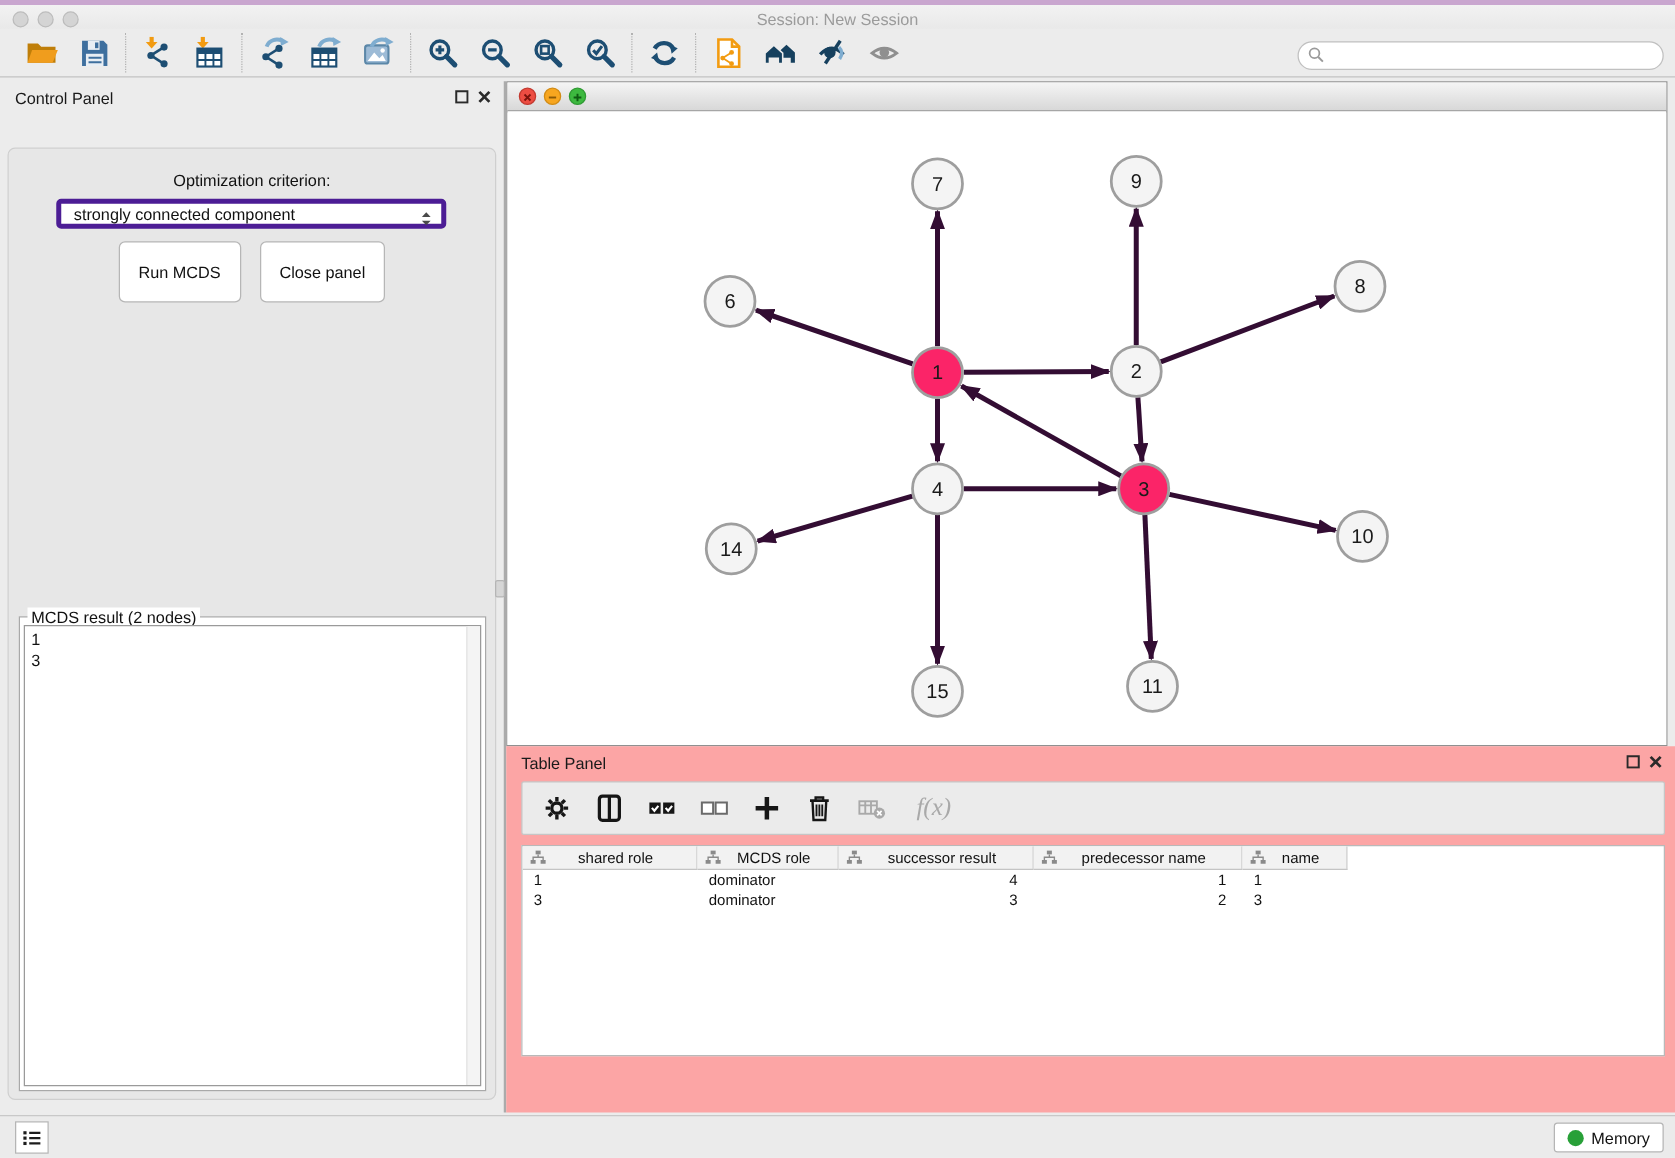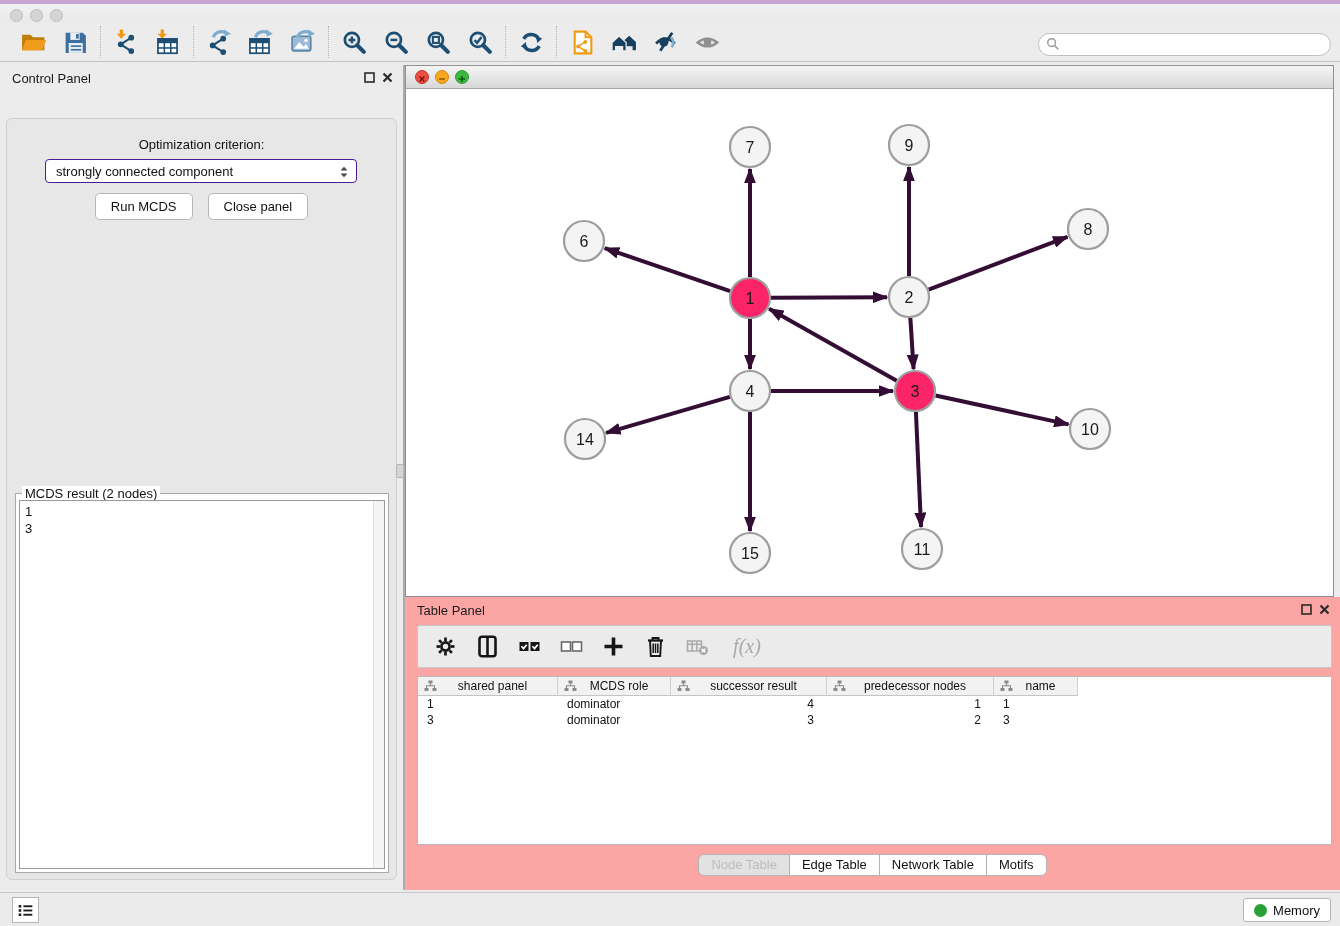--- a/index.html
+++ b/index.html
@@ -28,24 +28,24 @@
   .panel-btns { position:absolute; right:10px; top:7px; display:flex; gap:7px; }
   .panel-btns svg { width:11px; height:11px; }
   .seg-tabs { display:inline-flex; }
   .seg { border:1px solid #b4b4b4; background:#fff; color:#111; font-size:13px; padding:2px 12px; margin-left:-1px; line-height:16px; }
   .seg:first-child { border-radius:6px 0 0 6px; margin-left:0; }
   .seg:last-child { border-radius:0 6px 6px 0; }
   .seg.sel { background:#e2e2e2; color:#bdbdbd; }
   #cp-tabs { position:absolute; left:0; right:0; top:32px; text-align:center; }
   #cp-content { position:absolute; left:6px; right:6px; top:53px; bottom:10px; background:#e7e7e7; border:1px solid #cfcfcf; border-radius:6px; }
   #opt-label { position:absolute; left:0; right:0; top:18px; text-align:center; font-size:13px; color:#111; }
-  #criterion-select { position:absolute; left:38px; top:40px; width:312px; height:24px; background:#fff; border:1px solid #4c1d95; border-radius:4px; font-size:13px; color:#111; display:flex; align-items:center; padding-left:10px; }
+  #criterion-select { position:absolute; left:38px; top:40px; width:312px; height:24px; background:#fff; border:4px solid #4c1d95; border-radius:4px; font-size:13px; color:#111; display:flex; align-items:center; padding-left:10px; }
   #criterion-select svg { position:absolute; right:4px; top:4px; width:16px; height:16px; }
   #cp-buttons { position:absolute; left:0; right:0; top:74px; display:flex; justify-content:center; gap:15px; }
-  .aq-btn { background:#fff; border:1px solid #b6b6b6; border-radius:5px; font-size:13px; color:#111; padding:4px 15px; line-height:17px; }
+  .aq-btn { background:#fff; border:1px solid #b6b6b6; border-radius:5px; font-size:13px; color:#111; padding:15px 15px; line-height:17px; }
   #mcds-fieldset { position:absolute; left:8px; right:7px; top:374px; bottom:6px; background:#fff; border:1px solid #a9a9a9; padding:3px; }
   #mcds-legend { position:absolute; left:6px; top:-8px; background:#fff; padding:0 3px; font-size:13px; color:#111; }
   #mcds-text { position:absolute; left:3px; right:3px; top:6px; bottom:3px; border:1px solid #9a9a9a; background:#fff; font-size:13px; color:#111; padding:2px 5px; line-height:17px; }
   #mcds-scroll { position:absolute; right:0; top:0; bottom:0; width:11px; background:#f4f4f4; border-left:1px solid #e2e2e2; }
 
   
   #v-split { left:403px; top:65px; width:2px; height:825px; background:#ababab; }
   .grip { background:#d6d6d6; border:1px solid #b5b5b5; border-radius:2px; }
 
   
@@ -75,20 +75,21 @@
   #memory-btn { position:absolute; right:9px; top:5px; height:24px; background:#fff; border:1px solid #b5b5b5; border-radius:3px; display:flex; align-items:center; gap:6px; padding:0 10px; font-size:13px; color:#111;margin-left:36px; }
   #memory-dot { width:13px; height:13px; border-radius:50%; }
 </style>
 </head>
 <body>
 
 <div id="titlebar" class="abs">
   <span class="light" style="left:10px"></span>
   <span class="light" style="left:30px"></span>
   <span class="light" style="left:50px"></span>
+  <div id="win-title">Session: New Session</div>
 </div>
 
 <div id="toolbar" class="abs">
   <div id="toolbar-groups" style="display:flex;align-items:center;">
       <div class="tb-group">
         <button class="tb-btn">
           <svg class="tbi" viewBox="0 0 26 26">
             <path d="M2 5.5 h8 l2.5 2.5 h11 v12.5 H2 z" fill="#bf7e09"></path>
             <path d="M5.5 10.5 H25.3 L21.3 20.5 H2 z" fill="#f09d1d"></path>
           </svg>
@@ -487,21 +488,21 @@
     <div id="tp-header">
         <div class="th" style="width: 140px;">
           <svg class="th-ico" viewBox="0 0 13 12">
             <g fill="#8a8a8a">
               <rect x="4.5" y="0.5" width="4" height="3"></rect>
               <rect x="0.5" y="8" width="4" height="3"></rect>
               <rect x="8.5" y="8" width="4" height="3"></rect>
             </g>
             <path d="M6.5 3.5 V5.8 M2.5 8 V5.8 H10.5 V8" fill="none" stroke="#8a8a8a" stroke-width="1.1"></path>
           </svg>
-          <span class="th-lab">shared panel</span>
+          <span class="th-lab">shared role</span>
         </div>
         <div class="th" style="width: 113px;">
           <svg class="th-ico" viewBox="0 0 13 12">
             <g fill="#8a8a8a">
               <rect x="4.5" y="0.5" width="4" height="3"></rect>
               <rect x="0.5" y="8" width="4" height="3"></rect>
               <rect x="8.5" y="8" width="4" height="3"></rect>
             </g>
             <path d="M6.5 3.5 V5.8 M2.5 8 V5.8 H10.5 V8" fill="none" stroke="#8a8a8a" stroke-width="1.1"></path>
           </svg>
@@ -520,21 +521,21 @@
         </div>
         <div class="th" style="width: 167px;">
           <svg class="th-ico" viewBox="0 0 13 12">
             <g fill="#8a8a8a">
               <rect x="4.5" y="0.5" width="4" height="3"></rect>
               <rect x="0.5" y="8" width="4" height="3"></rect>
               <rect x="8.5" y="8" width="4" height="3"></rect>
             </g>
             <path d="M6.5 3.5 V5.8 M2.5 8 V5.8 H10.5 V8" fill="none" stroke="#8a8a8a" stroke-width="1.1"></path>
           </svg>
-          <span class="th-lab">predecessor nodes</span>
+          <span class="th-lab">predecessor name</span>
         </div>
         <div class="th" style="width: 84px;">
           <svg class="th-ico" viewBox="0 0 13 12">
             <g fill="#8a8a8a">
               <rect x="4.5" y="0.5" width="4" height="3"></rect>
               <rect x="0.5" y="8" width="4" height="3"></rect>
               <rect x="8.5" y="8" width="4" height="3"></rect>
             </g>
             <path d="M6.5 3.5 V5.8 M2.5 8 V5.8 H10.5 V8" fill="none" stroke="#8a8a8a" stroke-width="1.1"></path>
           </svg>
@@ -551,26 +552,20 @@
         </div>
         <div class="tr">
           <div class="td" style="width: 140px; text-align: left; padding: 0px 0px 0px 9px;">3</div>
           <div class="td" style="width: 113px; text-align: left; padding: 0px 0px 0px 9px;">dominator</div>
           <div class="td" style="width: 156px; text-align: right; padding: 0px 13px 0px 0px;">3</div>
           <div class="td" style="width: 167px; text-align: right; padding: 0px 13px 0px 0px;">2</div>
           <div class="td" style="width: 84px; text-align: left; padding: 0px 0px 0px 9px;">3</div>
         </div>
       </div>
   </div>
-  <div id="tp-tabs"><span class="seg-tabs" id="tp-tabstrip">
-        <span class="seg sel">Node Table</span>
-        <span class="seg">Edge Table</span>
-        <span class="seg">Network Table</span>
-        <span class="seg">Motifs</span>
-      </span></div>
 </div>
 
 <div id="statusbar" class="abs">
   <div id="task-btn">
     <svg viewBox="0 0 22 20" style="width:19px;height:17px">
       <g fill="#1c1c1c">
           <rect x="3" y="3.5" width="3" height="3"></rect>
           <rect x="3" y="8.5" width="3" height="3"></rect>
           <rect x="3" y="13.5" width="3" height="3"></rect>
         </g>

